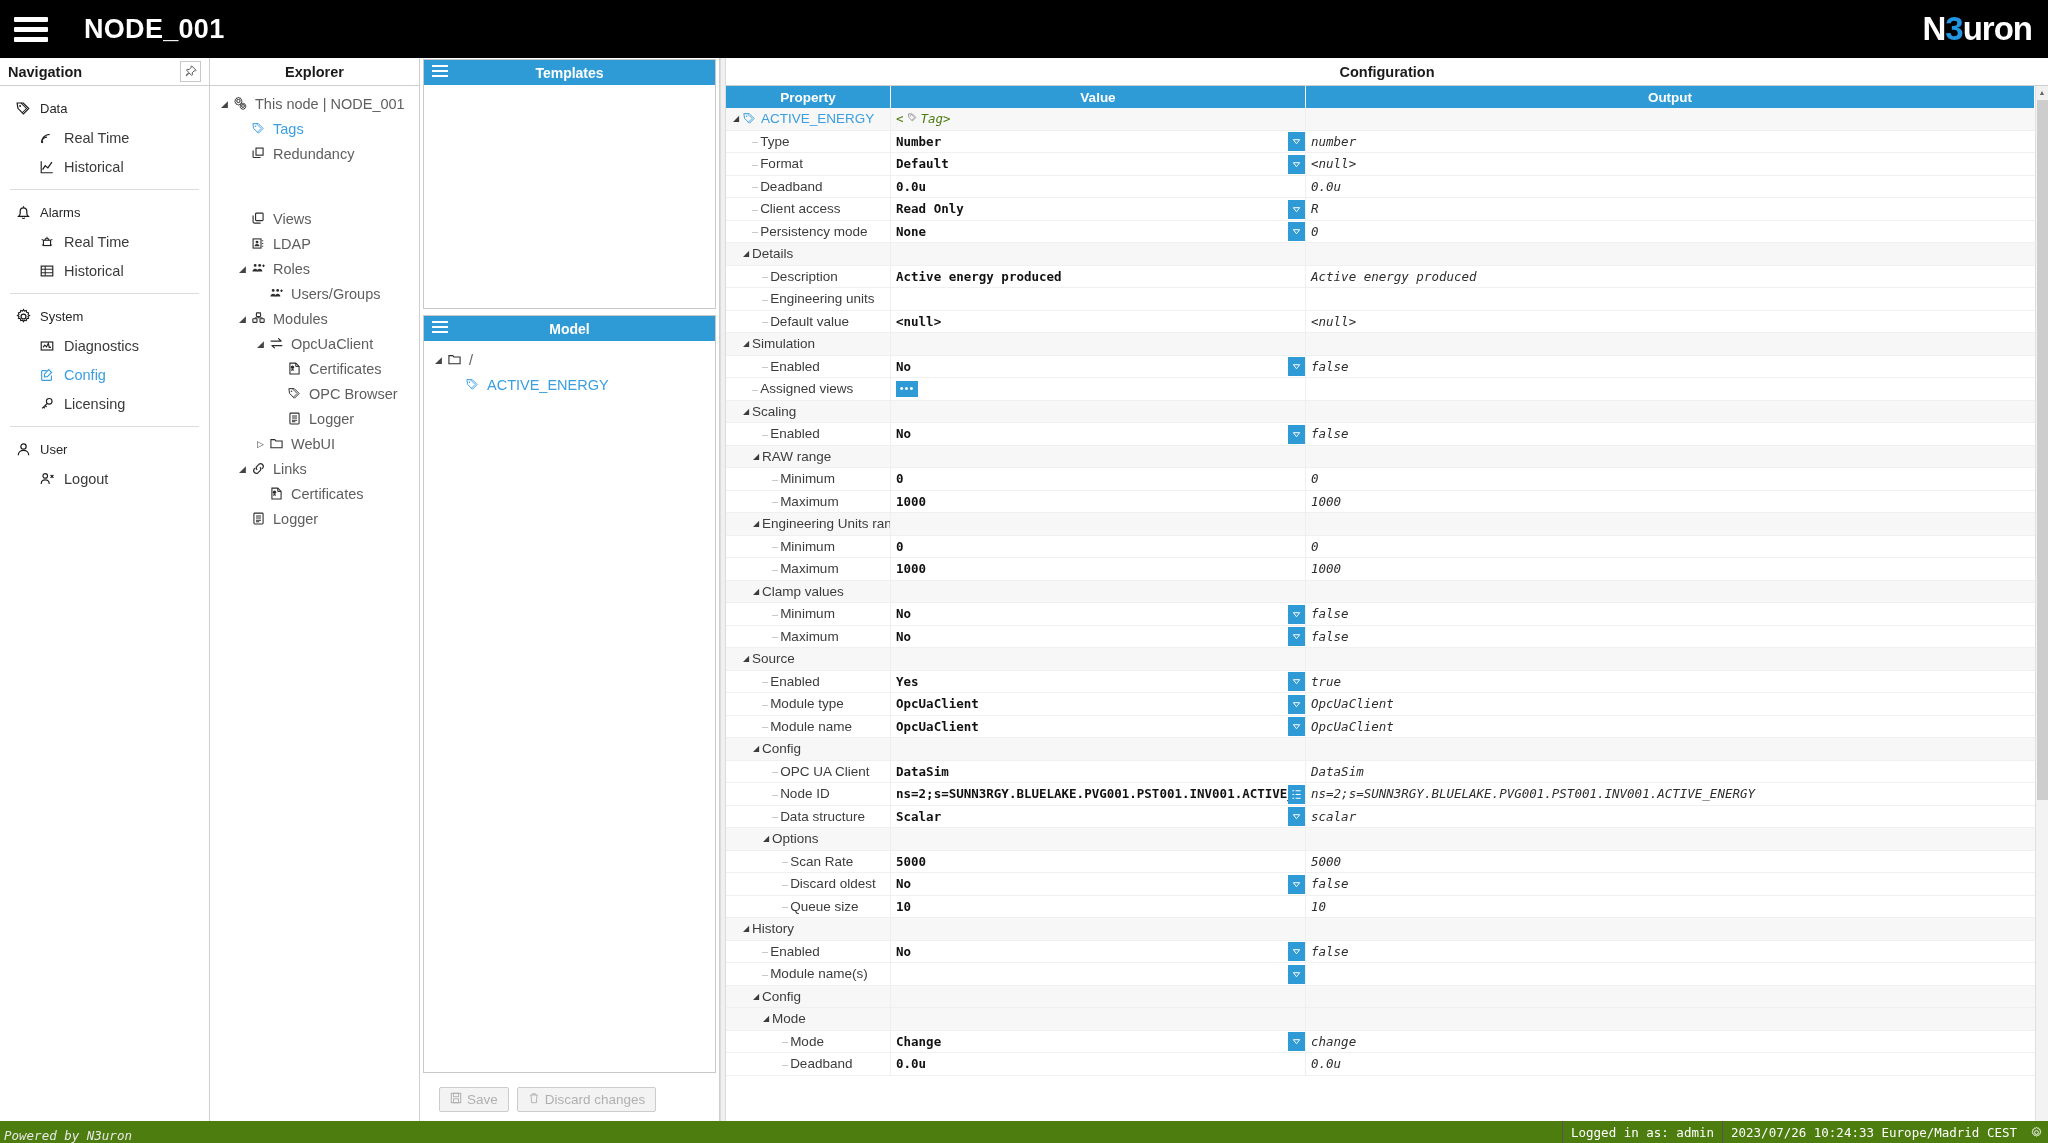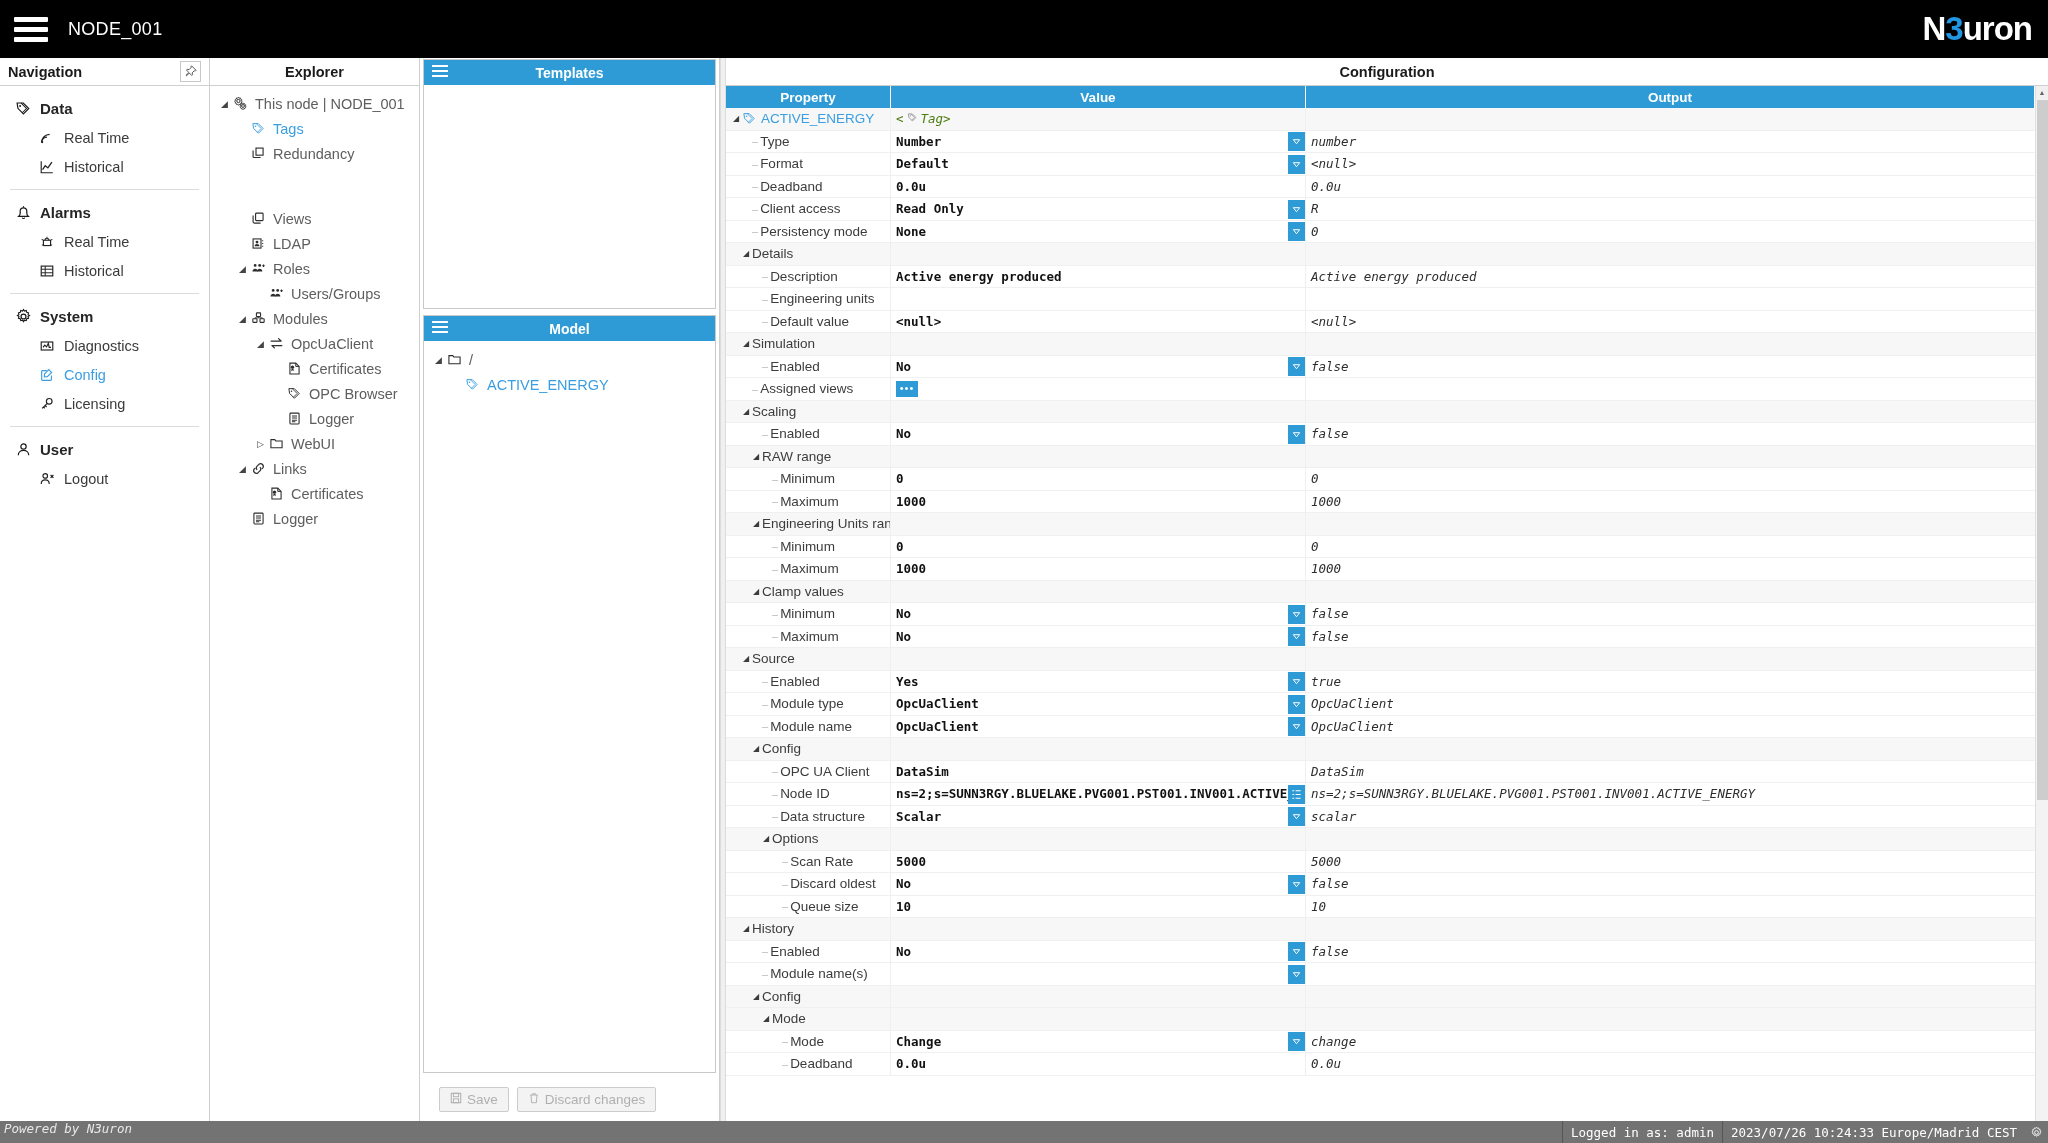--- a/index.html
+++ b/index.html
@@ -11,21 +11,21 @@
   }
   .app { width: 2048px; height: 1143px; display: flex; flex-direction: column; position: relative; }
 
   
   .topbar {
     height: 58px; background: #000; color: #fff;
     display: flex; align-items: center; flex: 0 0 58px; position: relative;
   }
   .hamburger { width: 34px; margin-left: 14px; display: flex; flex-direction: column; gap: 5px; cursor: pointer; }
   .hamburger span { display: block; height: 5px; background: #fff; border-radius: 1px; }
-  .node-title { margin-left: 20px; font-size: 18px; font-weight: normal; letter-spacing: .3px; }
+  .node-title { margin-left: 36px; font-size: 27px; font-weight: bold; letter-spacing: .3px; }
   .brand { position: absolute; right: 16px; top: 50%; transform: translateY(-50%);
            font-size: 33px; font-weight: bold; letter-spacing: -1px; }
   .brand .b-blue { color: #2196e3; }
 
   
   .body { flex: 1; display: flex; min-height: 0; }
 
   
   .nav-pane { width: 210px; flex: 0 0 210px; border-right: 1px solid #cfcfcf; display: flex; flex-direction: column; background: #fff; }
   .pane-head {
@@ -37,21 +37,21 @@
   .pin-btn { position: absolute; right: 8px; top: 3px; width: 21px; height: 21px;
              border: 1px solid #c8c8c8; background: #fff; display: flex; align-items: center; justify-content: center;
              cursor: pointer; }
   .nav-list { padding-top: 8px; }
   .nav-group { }
   .nav-sep { height: 1px; background: #dcdcdc; margin: 8px 10px 8px 10px; }
   .nav-item {
     display: flex; align-items: center; gap: 8px; height: 29px; padding-left: 14px;
     font-size: 14.5px; color: #262626; cursor: pointer;
   }
-  .nav-item.group-hdr { font-weight: bold; font-size: 15px; text-align: right; }
+  .nav-item.group-hdr { font-weight: normal; font-size: 13px; text-align: right; }
   .nav-item.child { padding-left: 38px; font-size: 14.5px; color: #3a3a3a; }
   .nav-item.active { color: #3a9ee0; }
   .nav-item .ico { width: 18px; height: 18px; display: inline-flex; align-items: center; justify-content: center; flex: 0 0 18px; }
   .nav-item svg { display: block; }
 
   
   .explorer-pane { width: 210px; flex: 0 0 210px; border-right: 1px solid #cfcfcf; display: flex; flex-direction: column; background: #fff; }
   .tree { padding-top: 5px; font-size: 14.5px; overflow: hidden; }
   .tnode { display: flex; align-items: center; height: 25px; white-space: nowrap; cursor: pointer; color: #5e5e5e; }
   .tnode .caret { width: 13px; flex: 0 0 13px; display: flex; align-items: center; justify-content: center; font-size: 9px; color: #444; }
@@ -132,22 +132,22 @@
   }
   .scrollbar-v { width: 13px; flex: 0 0 13px; background: #f3f3f3; border-left: 1px solid #e0e0e0;
                  display: flex; flex-direction: column; align-items: center; }
   .sb-arrow { width: 13px; height: 13px; display: flex; align-items: center; justify-content: center; font-size: 7px; color: #666; background:#f0f0f0;}
   .sb-thumb { width: 11px; background: #cdcdcd; margin-top: 1px; }
 
   
   .vdivider { width: 6px; flex: 0 0 6px; background: #f0f0f0; border-left:1px solid #dcdcdc; border-right:1px solid #dcdcdc; }
 
   
-  .bottombar { height: 22px; flex: 0 0 22px; background: #737373; color: #fff;
-               display: flex; align-items: flex-start; font-family: "DejaVu Sans Mono", monospace;
+  .bottombar { height: 22px; flex: 0 0 22px; background: #4d7c0f; color: #fff;
+               display: flex; align-items: flex-end; font-family: "DejaVu Sans Mono", monospace;
                font-size: 12.5px; }
   .powered { padding-left: 4px; font-style: italic; color: #e8e8e8; }
   .bb-right { margin-left: auto; display: flex; align-items: center; height: 100%; }
   .bb-cell { padding: 0 8px; display: flex; align-items: center; height: 100%; border-left: 1px solid #555; }
   .bb-gear { padding: 0 5px; display: flex; align-items: center; cursor: pointer; }
 </style>
 </head>
 <body>
 
 <div class="app">

